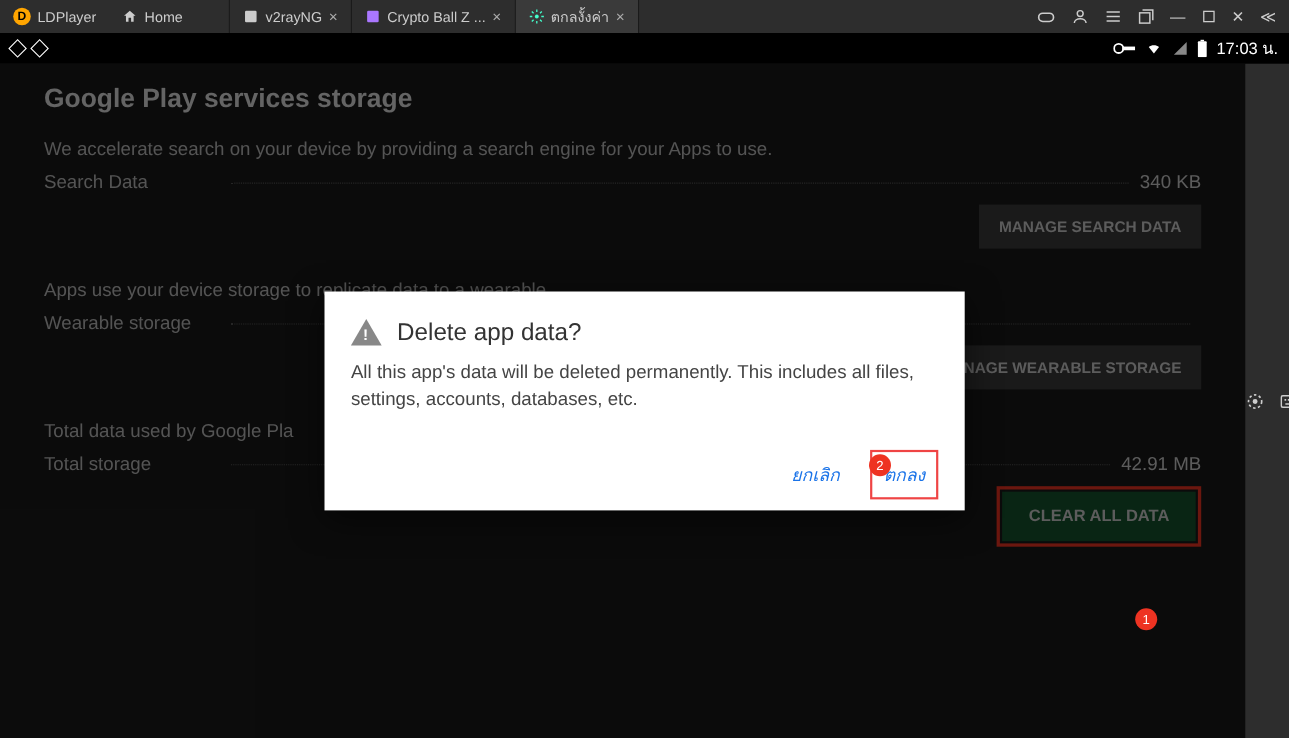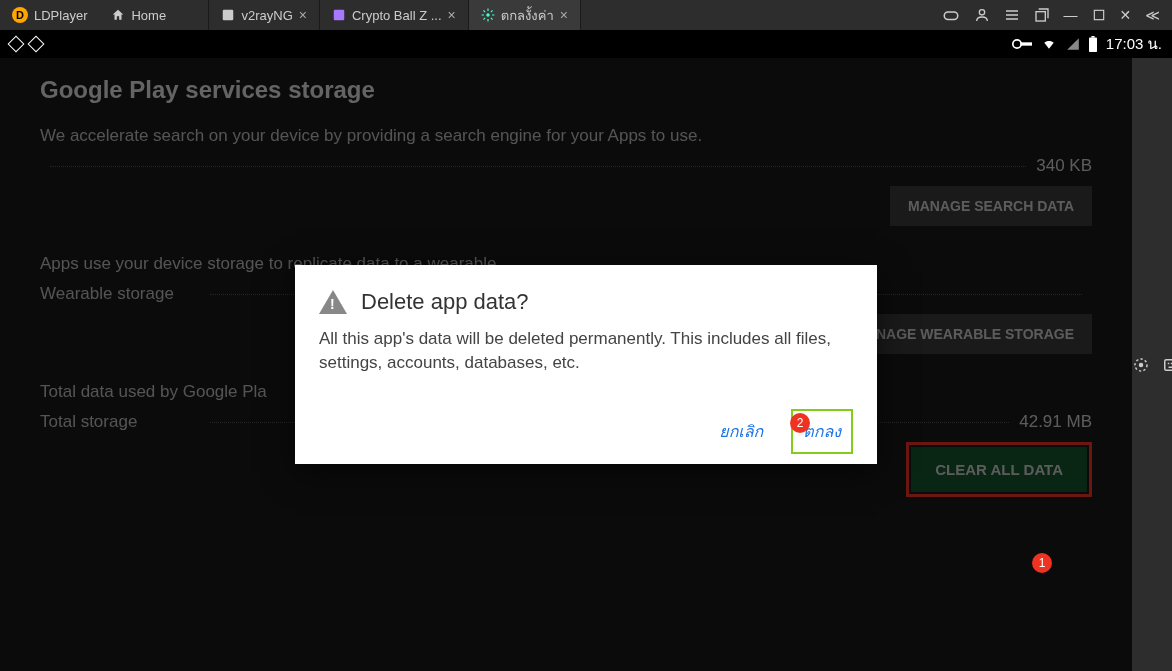--- a/index.html
+++ b/index.html
@@ -43,21 +43,21 @@
 
 .dialog-overlay { position: absolute; inset: 0; display: flex; align-items: center; justify-content: center; z-index: 10; pointer-events: none; }
 .dialog { background: #fff; width: 582px; padding: 24px 24px 10px 24px; box-shadow: 0 8px 30px rgba(0,0,0,0.6); pointer-events: auto; position: relative; }
 .dialog-head { display: flex; align-items: center; gap: 14px; margin-bottom: 12px; }
 .warn-icon { width: 0; height: 0; border-left: 14px solid transparent; border-right: 14px solid transparent; border-bottom: 24px solid #888; position: relative; }
 .warn-icon::after { content: "!"; position: absolute; left: -3px; top: 6px; color: #fff; font-weight: bold; font-size: 14px; }
 .dialog-title { font-size: 22px; color: #333; font-weight: 500; }
 .dialog-body { font-size: 17px; color: #444; line-height: 1.4; margin-bottom: 34px; }
 .dialog-actions { display: flex; justify-content: flex-end; gap: 22px; align-items: center; }
 .dlg-btn { color: #1a73e8; font-size: 16px; background: none; border: none; cursor: pointer; padding: 8px 6px; font-weight: 500; font-style: italic; }
-.ok-box { border: 2px solid #84cc16; padding: 0 4px; }
+.ok-box { border: 2px solid #ef4444; padding: 0 4px; }
 
 .badge { position: absolute; width: 20px; height: 20px; border-radius: 50%; background: #e32; color: #fff; font-size: 12px; display: flex; align-items: center; justify-content: center; z-index: 20; }
 .badge-1 { right: 120px; top: 495px; }
 .badge-2 { left: 790px; top: 355px; }
 
 svg { display: block; }
 </style>
 </head>
 <body>
 
@@ -170,20 +170,21 @@
   </div>
 </div>
 
 <div class="content-wrap">
 
   <div class="content-area">
     <h1 class="page-title">Google Play services storage</h1>
 
     <div class="desc-text">We accelerate search on your device by providing a search engine for your Apps to use.</div>
     <div class="data-row">
+      <span class="data-label">Search Data</span>
       <span class="data-line"></span>
       <span class="data-value">340 KB</span>
     </div>
     <div class="btn-row">
       <button class="mat-btn">MANAGE SEARCH DATA</button>
     </div>
 
     <div class="desc-text">Apps use your device storage to replicate data to a wearable.</div>
     <div class="data-row">
       <span class="data-label">Wearable storage</span>

